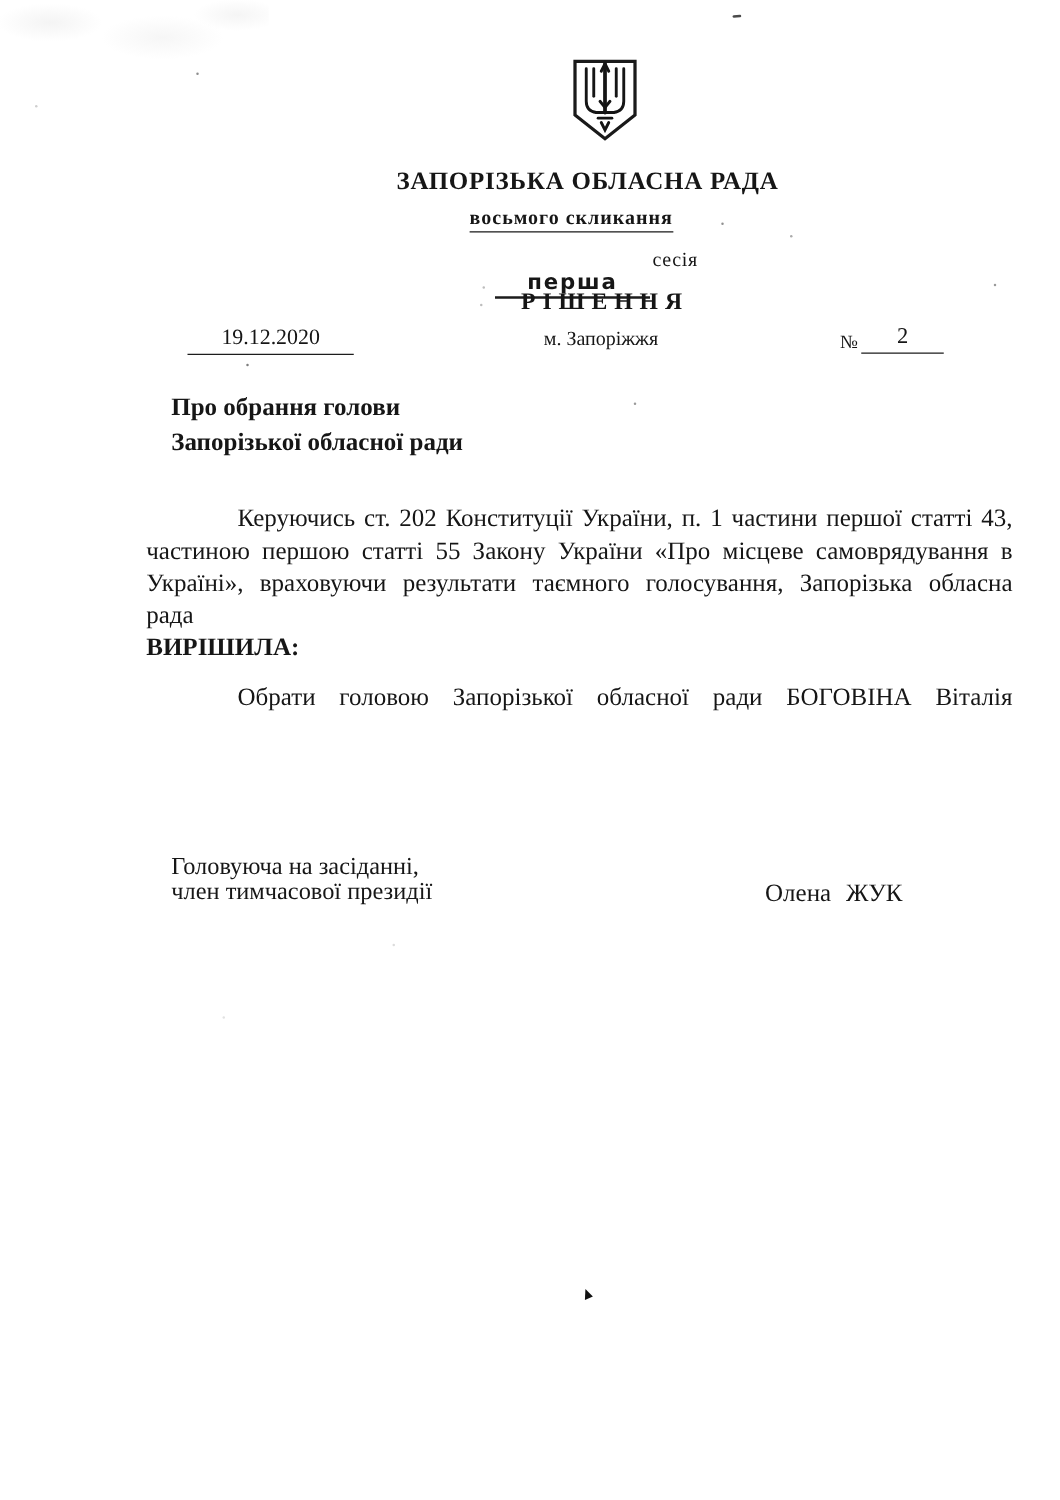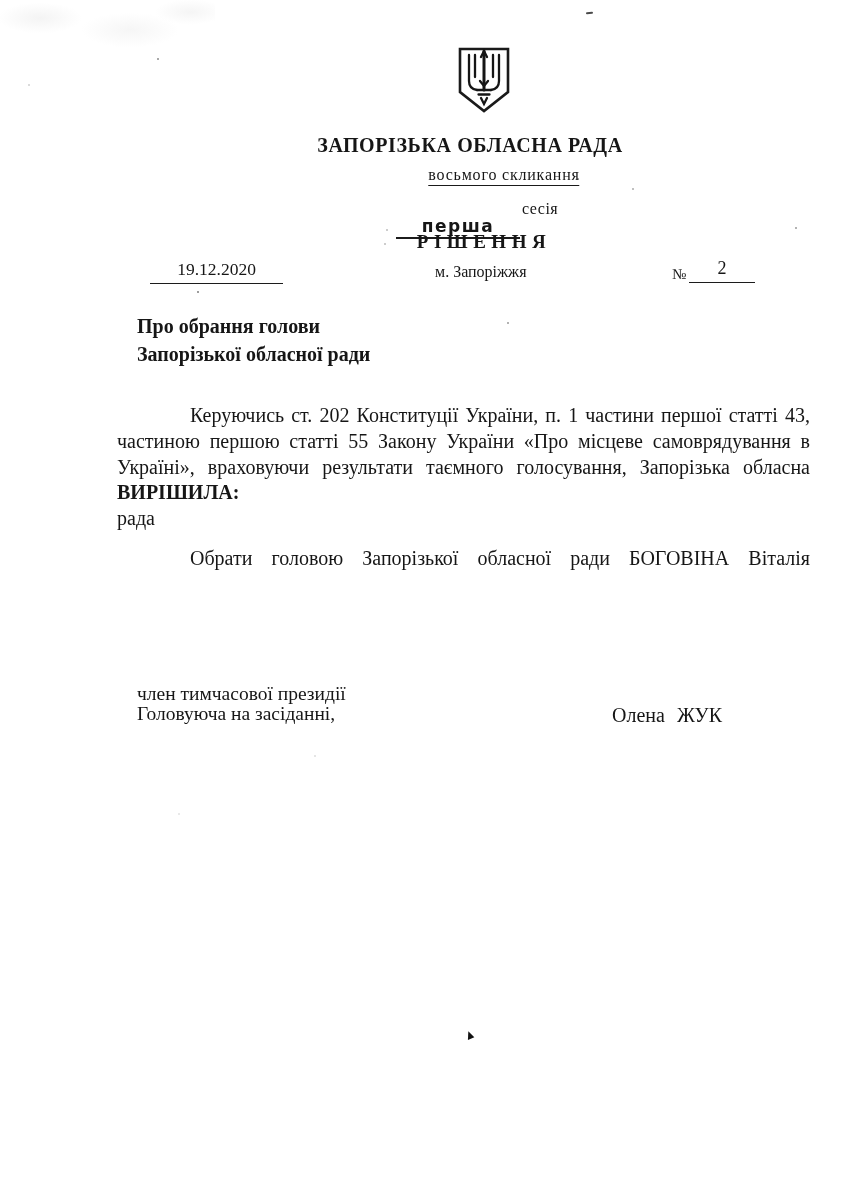--- a/index.html
+++ b/index.html
@@ -11,21 +11,21 @@
     font-family:"Liberation Serif","DejaVu Serif",serif;
     color:#161616;
     padding-left:16px;
   }
   .abs{position:absolute;}
   .centered{transform:translateX(-50%);white-space:nowrap;}
 
   
   .emblem{left:456px;top:46px;width:56px;height:68px;}
   .council{left:470px;top:134px;font-size:20px;font-weight:bold;letter-spacing:.6px;}
-  .convocation{left:504px;top:166px;font-size:16px;font-weight:400;letter-spacing:.8px;
+  .convocation{left:457px;top:166px;font-size:16px;font-weight:700;letter-spacing:.8px;
     border-bottom:1.6px solid #1a1a1a;padding-bottom:1px;}
   .session-line{left:396px;top:194px;width:124px;height:22px;
     border-bottom:2px solid #1c1c1c;text-align:center;margin-top:21px;}
   .session-number{font-family:"DejaVu Sans","Liberation Sans",sans-serif;
     font-weight:bold;font-size:17px;letter-spacing:1.5px;position:relative;top:1px;}
   .session-word{left:522px;top:200px;font-size:16px;letter-spacing:.5px;}
   .doc-type{left:484px;top:231px;font-size:19px;font-weight:bold;letter-spacing:5.5px;margin-right:-5.5px;}
 
   
   .doc-date{left:150px;top:259px;width:133px;text-align:center;font-size:17.5px;
@@ -115,27 +115,27 @@
 
   <div class="abs subject">
     <div class="line">Про обрання голови</div>
     <div class="line">Запорізької обласної ради</div>
   </div>
 
   <div class="abs para p1">
     <div class="line just indent">Керуючись ст. 202 Конституції України, п. 1 частини першої статті 43,</div>
     <div class="line just">частиною першою статті 55 Закону України «Про місцеве самоврядування в</div>
     <div class="line just">Україні», враховуючи результати таємного голосування, Запорізька обласна</div>
+    <div class="line">рада</div>
     <div class="line bold">ВИРІШИЛА:</div>
-    <div class="line">рада</div>
   </div>
 
   <div class="abs para p2">
     <div class="line just indent">Обрати головою Запорізької обласної ради БОГОВІНА Віталія</div>
   </div>
 
   <div class="abs signature">
+    <div class="line">Головуюча на засіданні,</div>
     <div class="line">член тимчасової президії</div>
-    <div class="line">Головуюча на засіданні,</div>
   </div>
   <div class="abs sig-name">Олена ЖУК</div>
 
 </div>
 
 </body></html>

